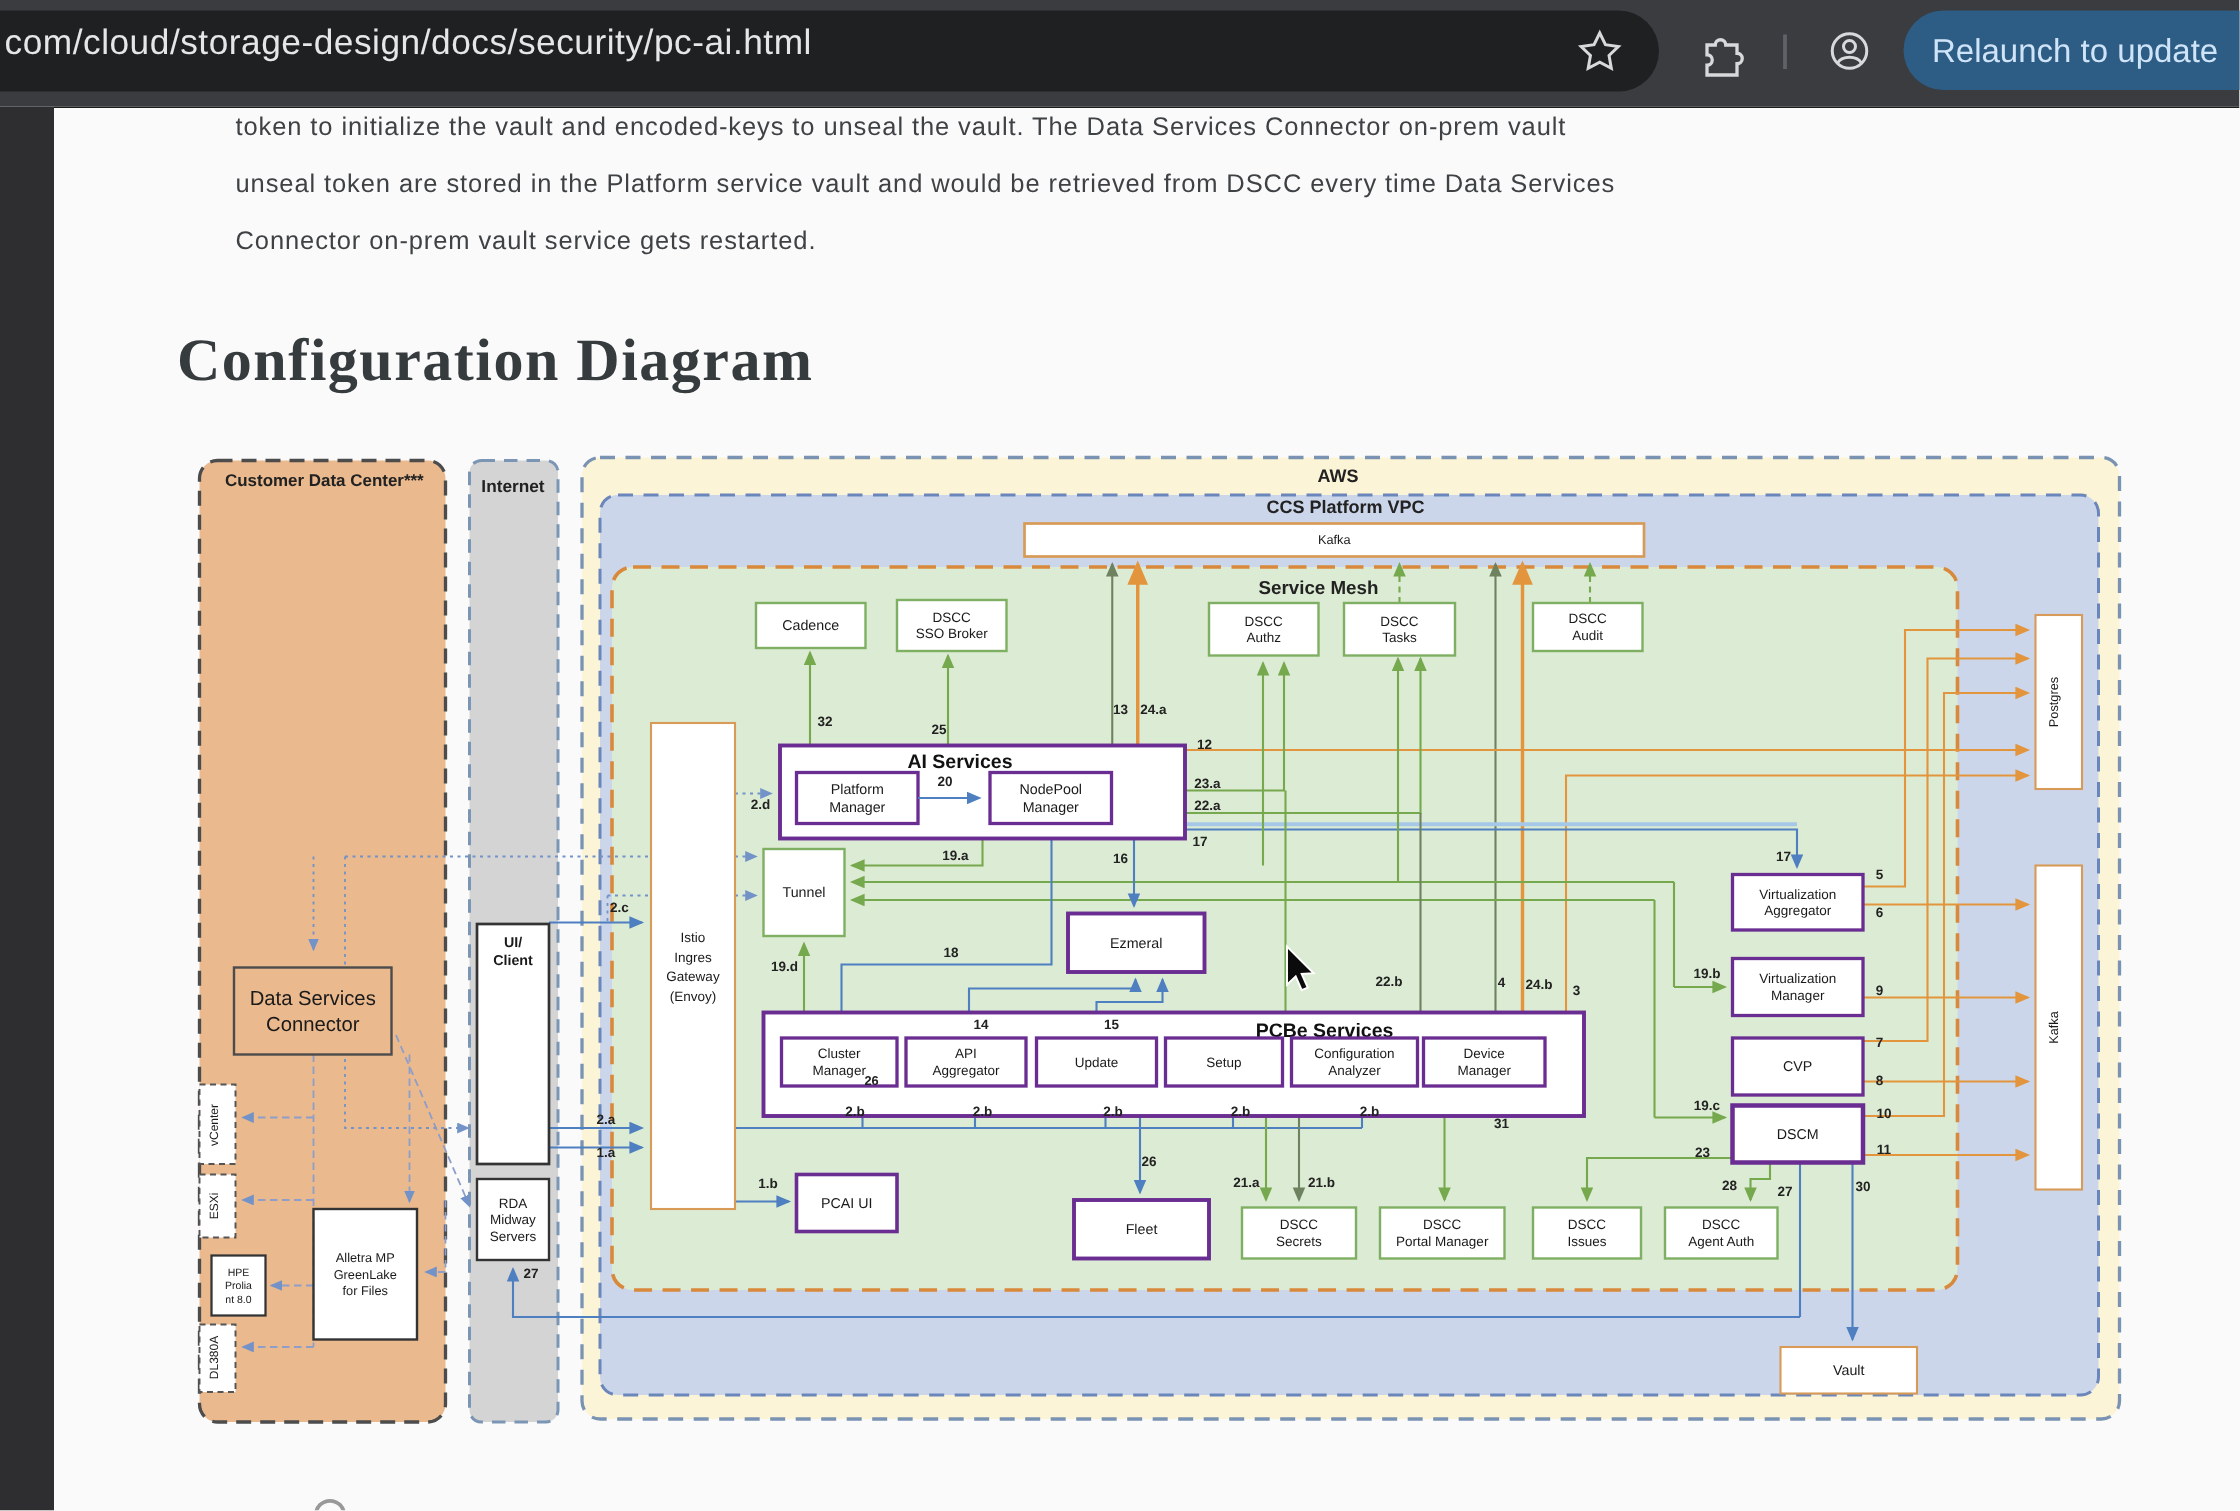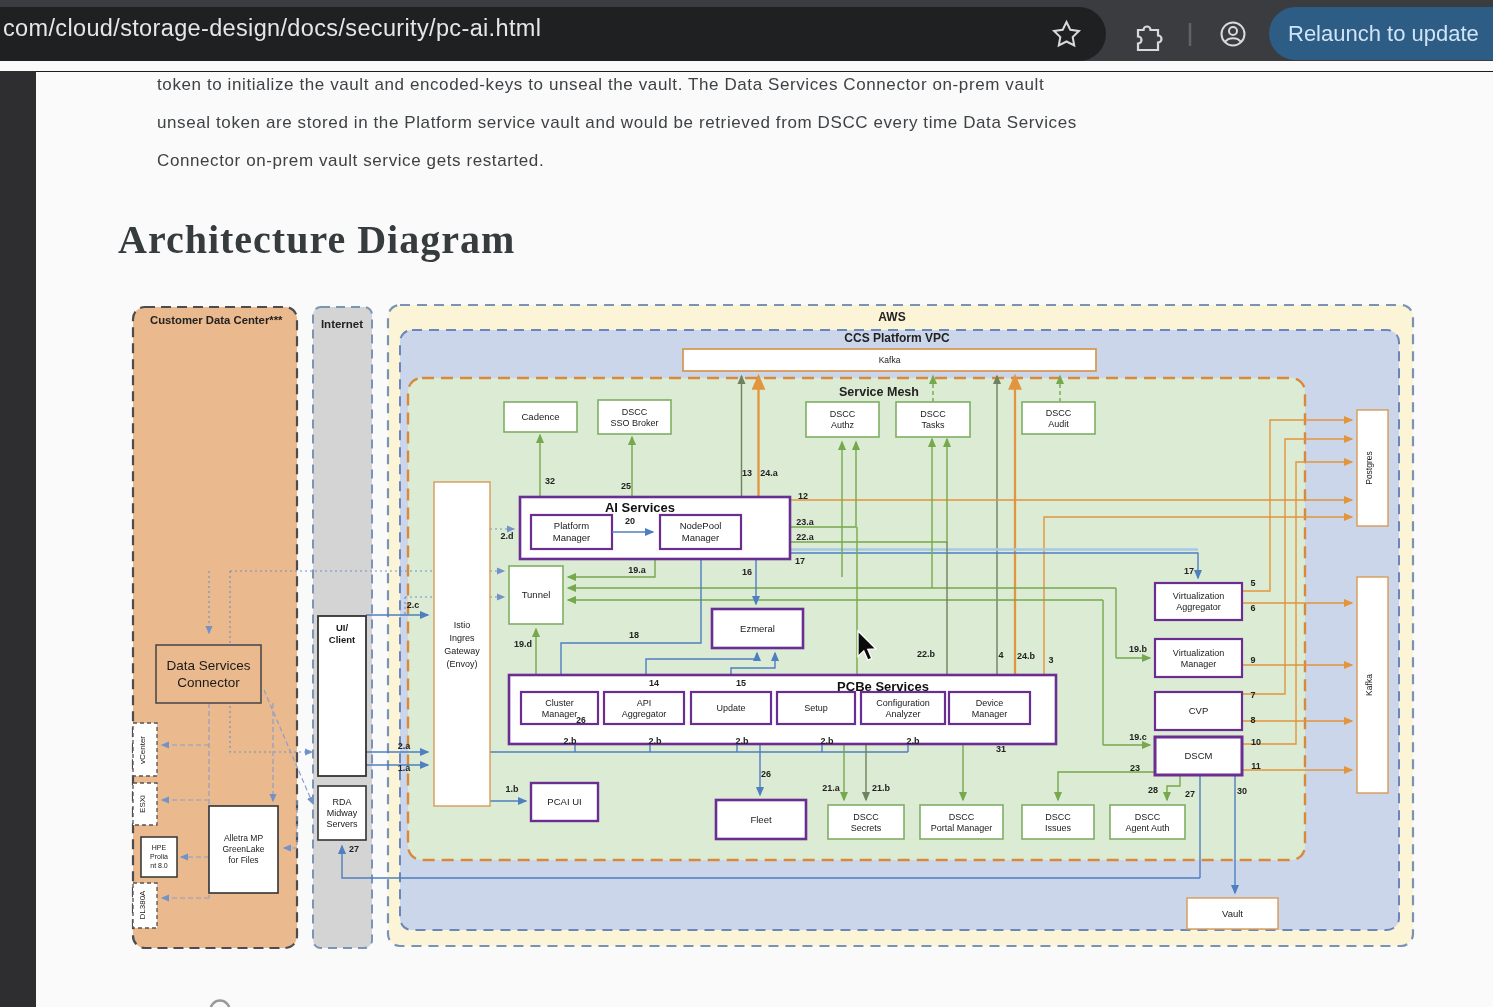--- a/index.html
+++ b/index.html
@@ -1,17 +1,17 @@
 <!DOCTYPE html>
 <html><head>
 <meta charset="utf-8">
 <style>
 html,body{margin:0;padding:0;}
 body{width:1493px;height:1007px;position:relative;background:#fafafa;font-family:"Liberation Sans",sans-serif;overflow:hidden;}
-.topbar{position:absolute;left:0;top:0;width:1493px;height:61px;background:#3b3c3f;}
+.topbar{position:absolute;left:0;top:0;width:1493px;height:71px;background:#3b3c3f;}
 .urlpill{position:absolute;left:-40px;top:7px;width:1146px;height:54px;background:#1f2022;border-radius:27px;}
 .url{position:absolute;left:3px;top:15px;color:#e4e6e8;font-size:23.5px;letter-spacing:0.35px;}
 .relaunch{position:absolute;left:1269px;top:7px;width:240px;height:53px;background:#2d5c84;border-radius:27px;color:#cfe4f8;font-size:22px;line-height:53px;padding-left:19px;}
 .sidestrip{position:absolute;left:0;top:71px;width:36px;height:936px;background:#2e2e30;}
 .contentline{position:absolute;left:36px;top:71px;width:1457px;height:1px;background:#1b1b1b;}
 .para{position:absolute;left:157px;top:66px;color:#3f4245;font-size:17px;line-height:38px;white-space:nowrap;letter-spacing:0.6px;}
 h1{position:absolute;left:118px;top:216px;margin:0;font-family:"Liberation Serif",serif;font-weight:bold;font-size:40px;color:#363b3e;letter-spacing:1px;}
 svg{position:absolute;left:0;top:0;}
 </style>
 </head>
@@ -27,21 +27,21 @@
     <line x1="1190" y1="23" x2="1190" y2="46" stroke="#5f6368" stroke-width="2.5"></line>
     <circle cx="1233" cy="34" r="11.5" fill="none" stroke="#d7d9db" stroke-width="2"></circle>
     <circle cx="1233" cy="31" r="4" fill="none" stroke="#d7d9db" stroke-width="2"></circle>
     <path d="M1225 42 a9 7 0 0 1 16 0" fill="none" stroke="#d7d9db" stroke-width="2"></path>
   </svg>
   <div class="relaunch">Relaunch to update</div>
 </div>
 <div class="sidestrip"></div>
 <div class="contentline"></div>
 <div class="para">token to initialize the vault and encoded-keys to unseal the vault. The Data Services Connector on-prem vault<br>unseal token are stored in the Platform service vault and would be retrieved from DSCC every time Data Services<br>Connector on-prem vault service gets restarted.</div>
-<h1>Architecture Diagram</h1>
+<h1>Configuration Diagram</h1>
 <svg id="diagram" width="1493" height="1007" viewBox="0 0 1493 1007">
 <defs>
 <marker id="ag" markerWidth="8" markerHeight="8" refX="6" refY="3" orient="auto">
         <path d="M0,0 L7,3 L0,6 z" fill="#76a84e"></path>
       </marker>
 <marker id="ao" markerWidth="8" markerHeight="8" refX="6" refY="3" orient="auto">
         <path d="M0,0 L7,3 L0,6 z" fill="#e2953d"></path>
       </marker>
 <marker id="ab" markerWidth="8" markerHeight="8" refX="6" refY="3" orient="auto">
         <path d="M0,0 L7,3 L0,6 z" fill="#4e7fc0"></path>

